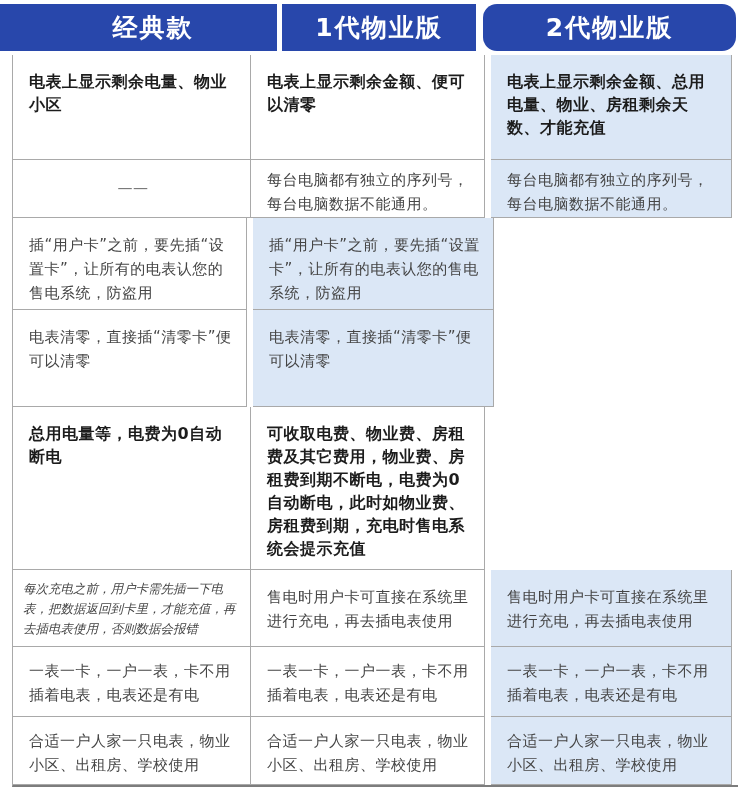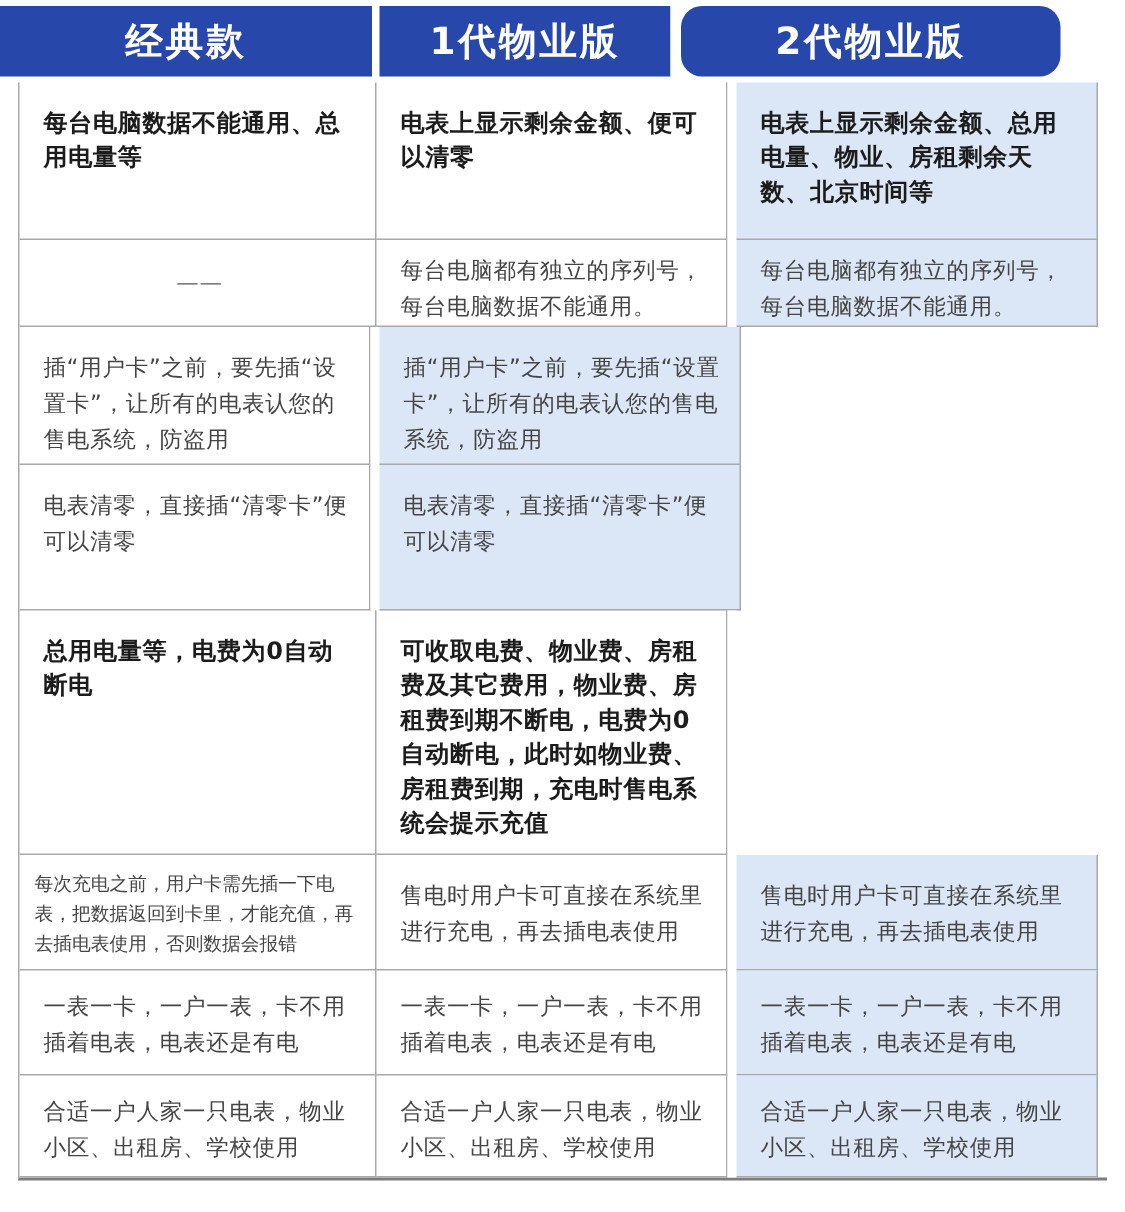--- a/index.html
+++ b/index.html
@@ -17,21 +17,21 @@
     margin-top:4px;
     height:47px;
   }
   .hcell{
     background:var(--header-bg,#2847ab);
     color:var(--header-text,#fff);
     display:flex;align-items:center;justify-content:center;
     font-size:25px;font-weight:bold;
     letter-spacing:2px;
   }
-  .hcell.c1{width:248px;}
+  .hcell.c1{width:248px;padding-left:29px;}
   .hgap1{width:5px;background:#fff;}
   .hcell.c2{width:194px;}
   .hgap2{width:7px;background:#fff;}
   .hcell.c3{width:253px;border-radius:14px;}
 
   
   .tbody{
     margin-left:12px;
     margin-top:4px;
     width:725px;
@@ -60,20 +60,21 @@
     font-weight:bold;
     font-size:16px;
     line-height:23px;
     color:var(--bold-text,#1c1c1c);
   }
   .cell.small{
     font-size:12.5px;
     line-height:20px;
     padding:9px 8px 4px 10px;
     letter-spacing:0;
+    font-style:italic;
   }
   .cell.center{
     text-align:center;
     color:var(--dash-color,#7a7a7a);
     padding-top:18px;
   }
   
   .row:nth-child(1) .cell{height:105px;}
   .row:nth-child(2) .cell{height:58px;padding-top:8px;}
   .row:nth-child(2) .cell.center{padding-top:16px;}
@@ -92,24 +93,24 @@
   <div class="header">
     <div class="hcell c1">经典款</div>
     <div class="hgap1"></div>
     <div class="hcell c2">1代物业版</div>
     <div class="hgap2"></div>
     <div class="hcell c3">2代物业版</div>
   </div>
 
   <div class="tbody" id="tbody">
       <div class="row">
-        <div class="cell col1 bold">每台电脑数据不能通用、总用电量等</div>
+        <div class="cell col1 bold">电表上显示剩余电量、物业小区</div>
         <div class="cell col2 bold">电表上显示剩余金额、便可以清零</div>
         <div class="colgap"></div>
-        <div class="cell col3 bold">电表上显示剩余金额、总用电量、物业、房租剩余天数、北京时间等</div>
+        <div class="cell col3 bold">电表上显示剩余金额、总用电量、物业、房租剩余天数、才能充值</div>
       </div>
       <div class="row">
         <div class="cell col1 center">——</div>
         <div class="cell col2">每台电脑都有独立的序列号，每台电脑数据不能通用。</div>
         <div class="colgap"></div>
         <div class="cell col3">每台电脑都有独立的序列号，每台电脑数据不能通用。</div>
       </div>
       <div class="row">
         <div class="cell col2">插“用户卡”之前，要先插“设置卡”，让所有的电表认您的售电系统，防盗用</div>
         <div class="colgap"></div>

